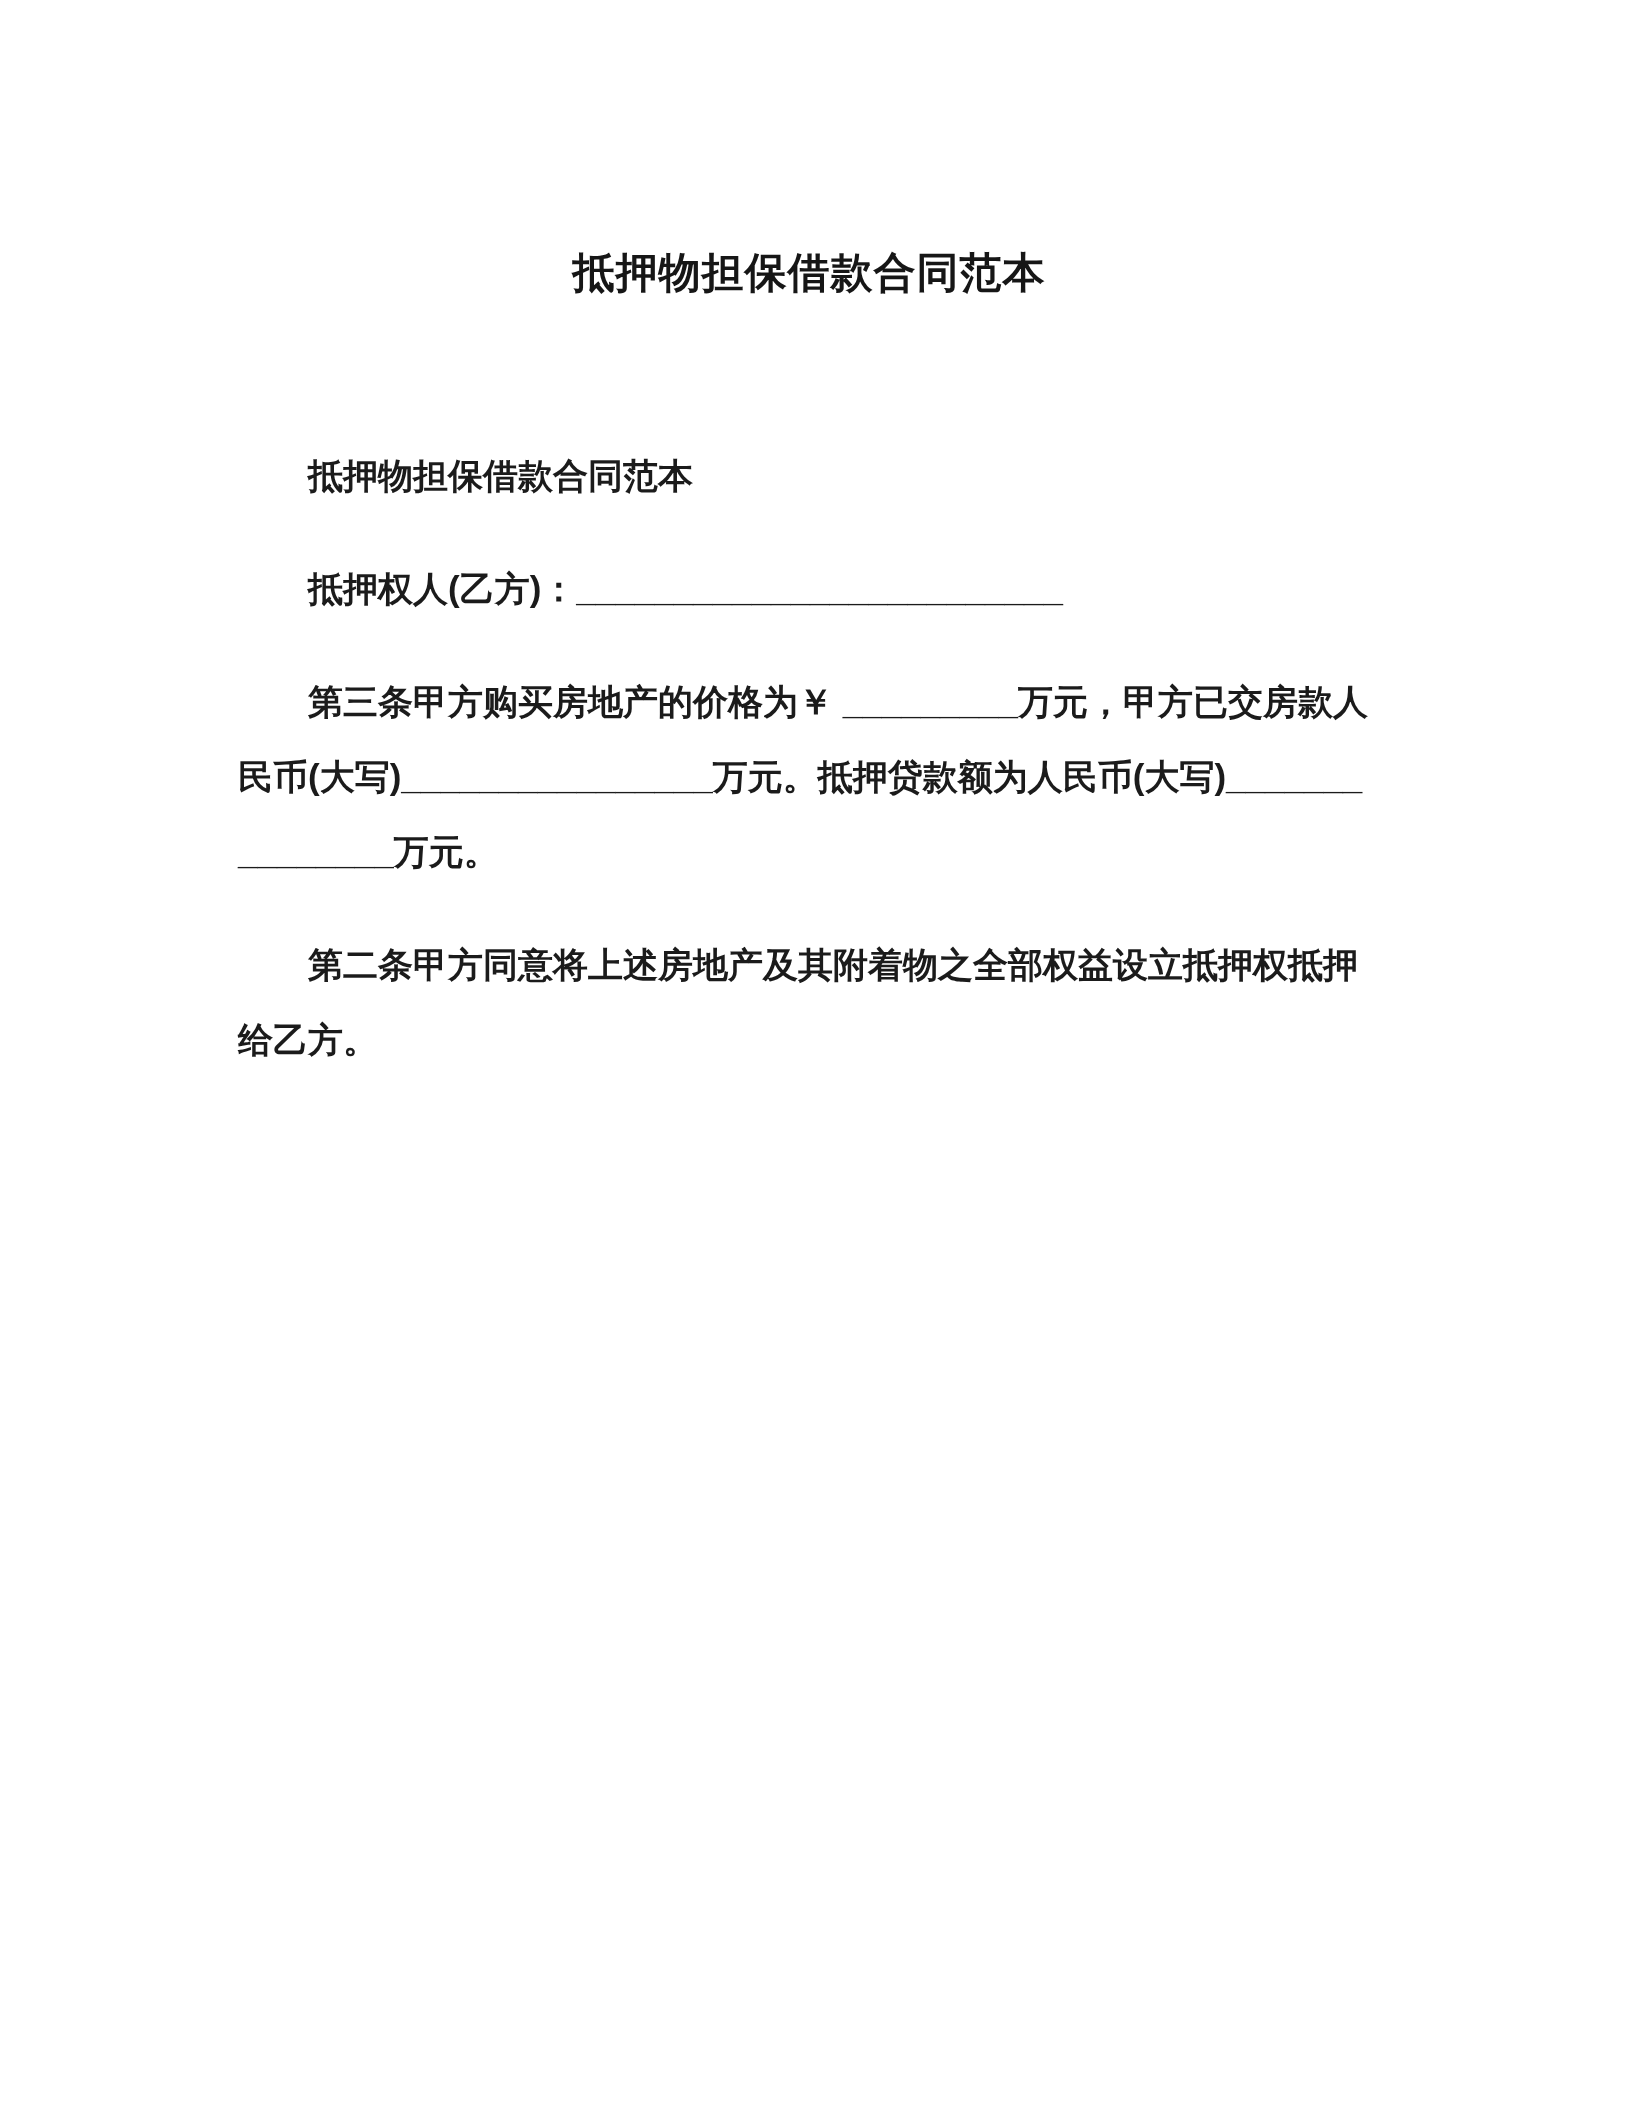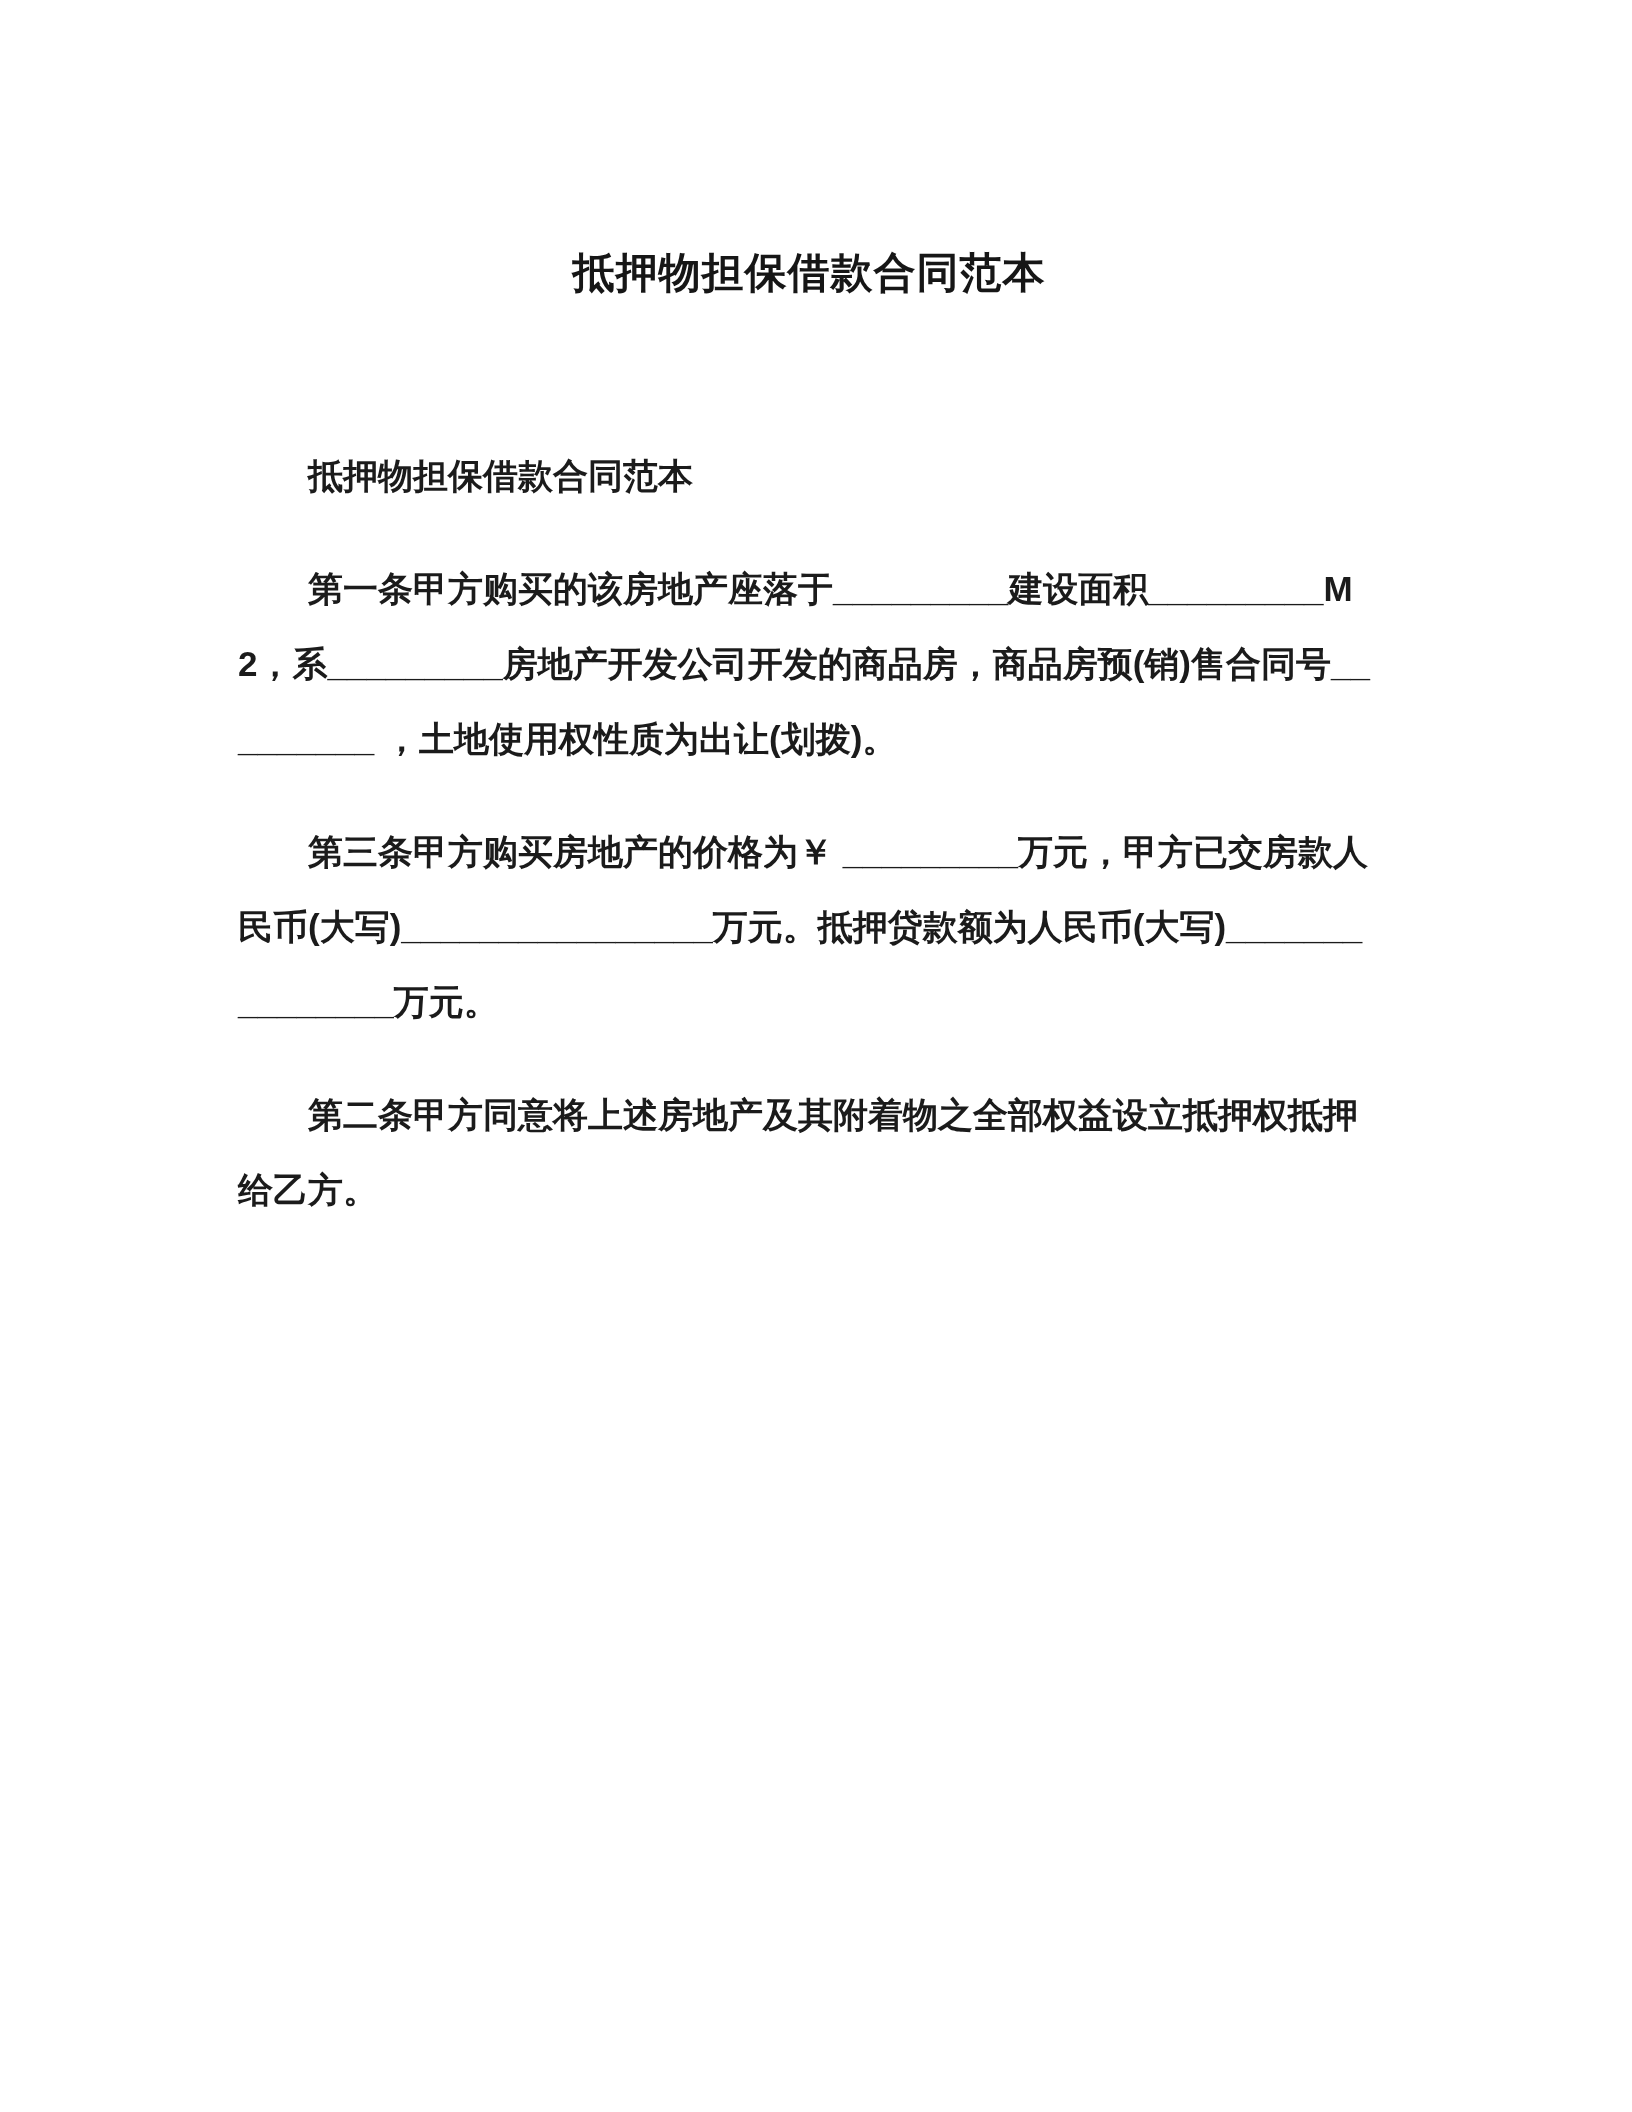--- a/index.html
+++ b/index.html
@@ -44,20 +44,20 @@
 </style>
 </head>
 <body>
 
 <div class="page">
   <h1 class="doc-title">抵押物担保借款合同范本</h1>
 
   <p class="para">抵押物担保借款合同范本</p>
 
 
+  <p class="para">抵押权人(乙方)：_________________________</p>
 
 
-  <p class="para">第一条甲方购买的该房地产座落于_________建设面积_________M2，系_________房地产开发公司开发的商品房，商品房预(销)售合同号_________ ，土地使用权性质为出让(划拨)。</p>
 
   <p class="para">第三条甲方购买房地产的价格为￥ _________万元，甲方已交房款人民币(大写)________________万元。抵押贷款额为人民币(大写)_______________万元。</p>
 
   <p class="para">第二条甲方同意将上述房地产及其附着物之全部权益设立抵押权抵押给乙方。</p>
 </div>
 
 </body></html>

